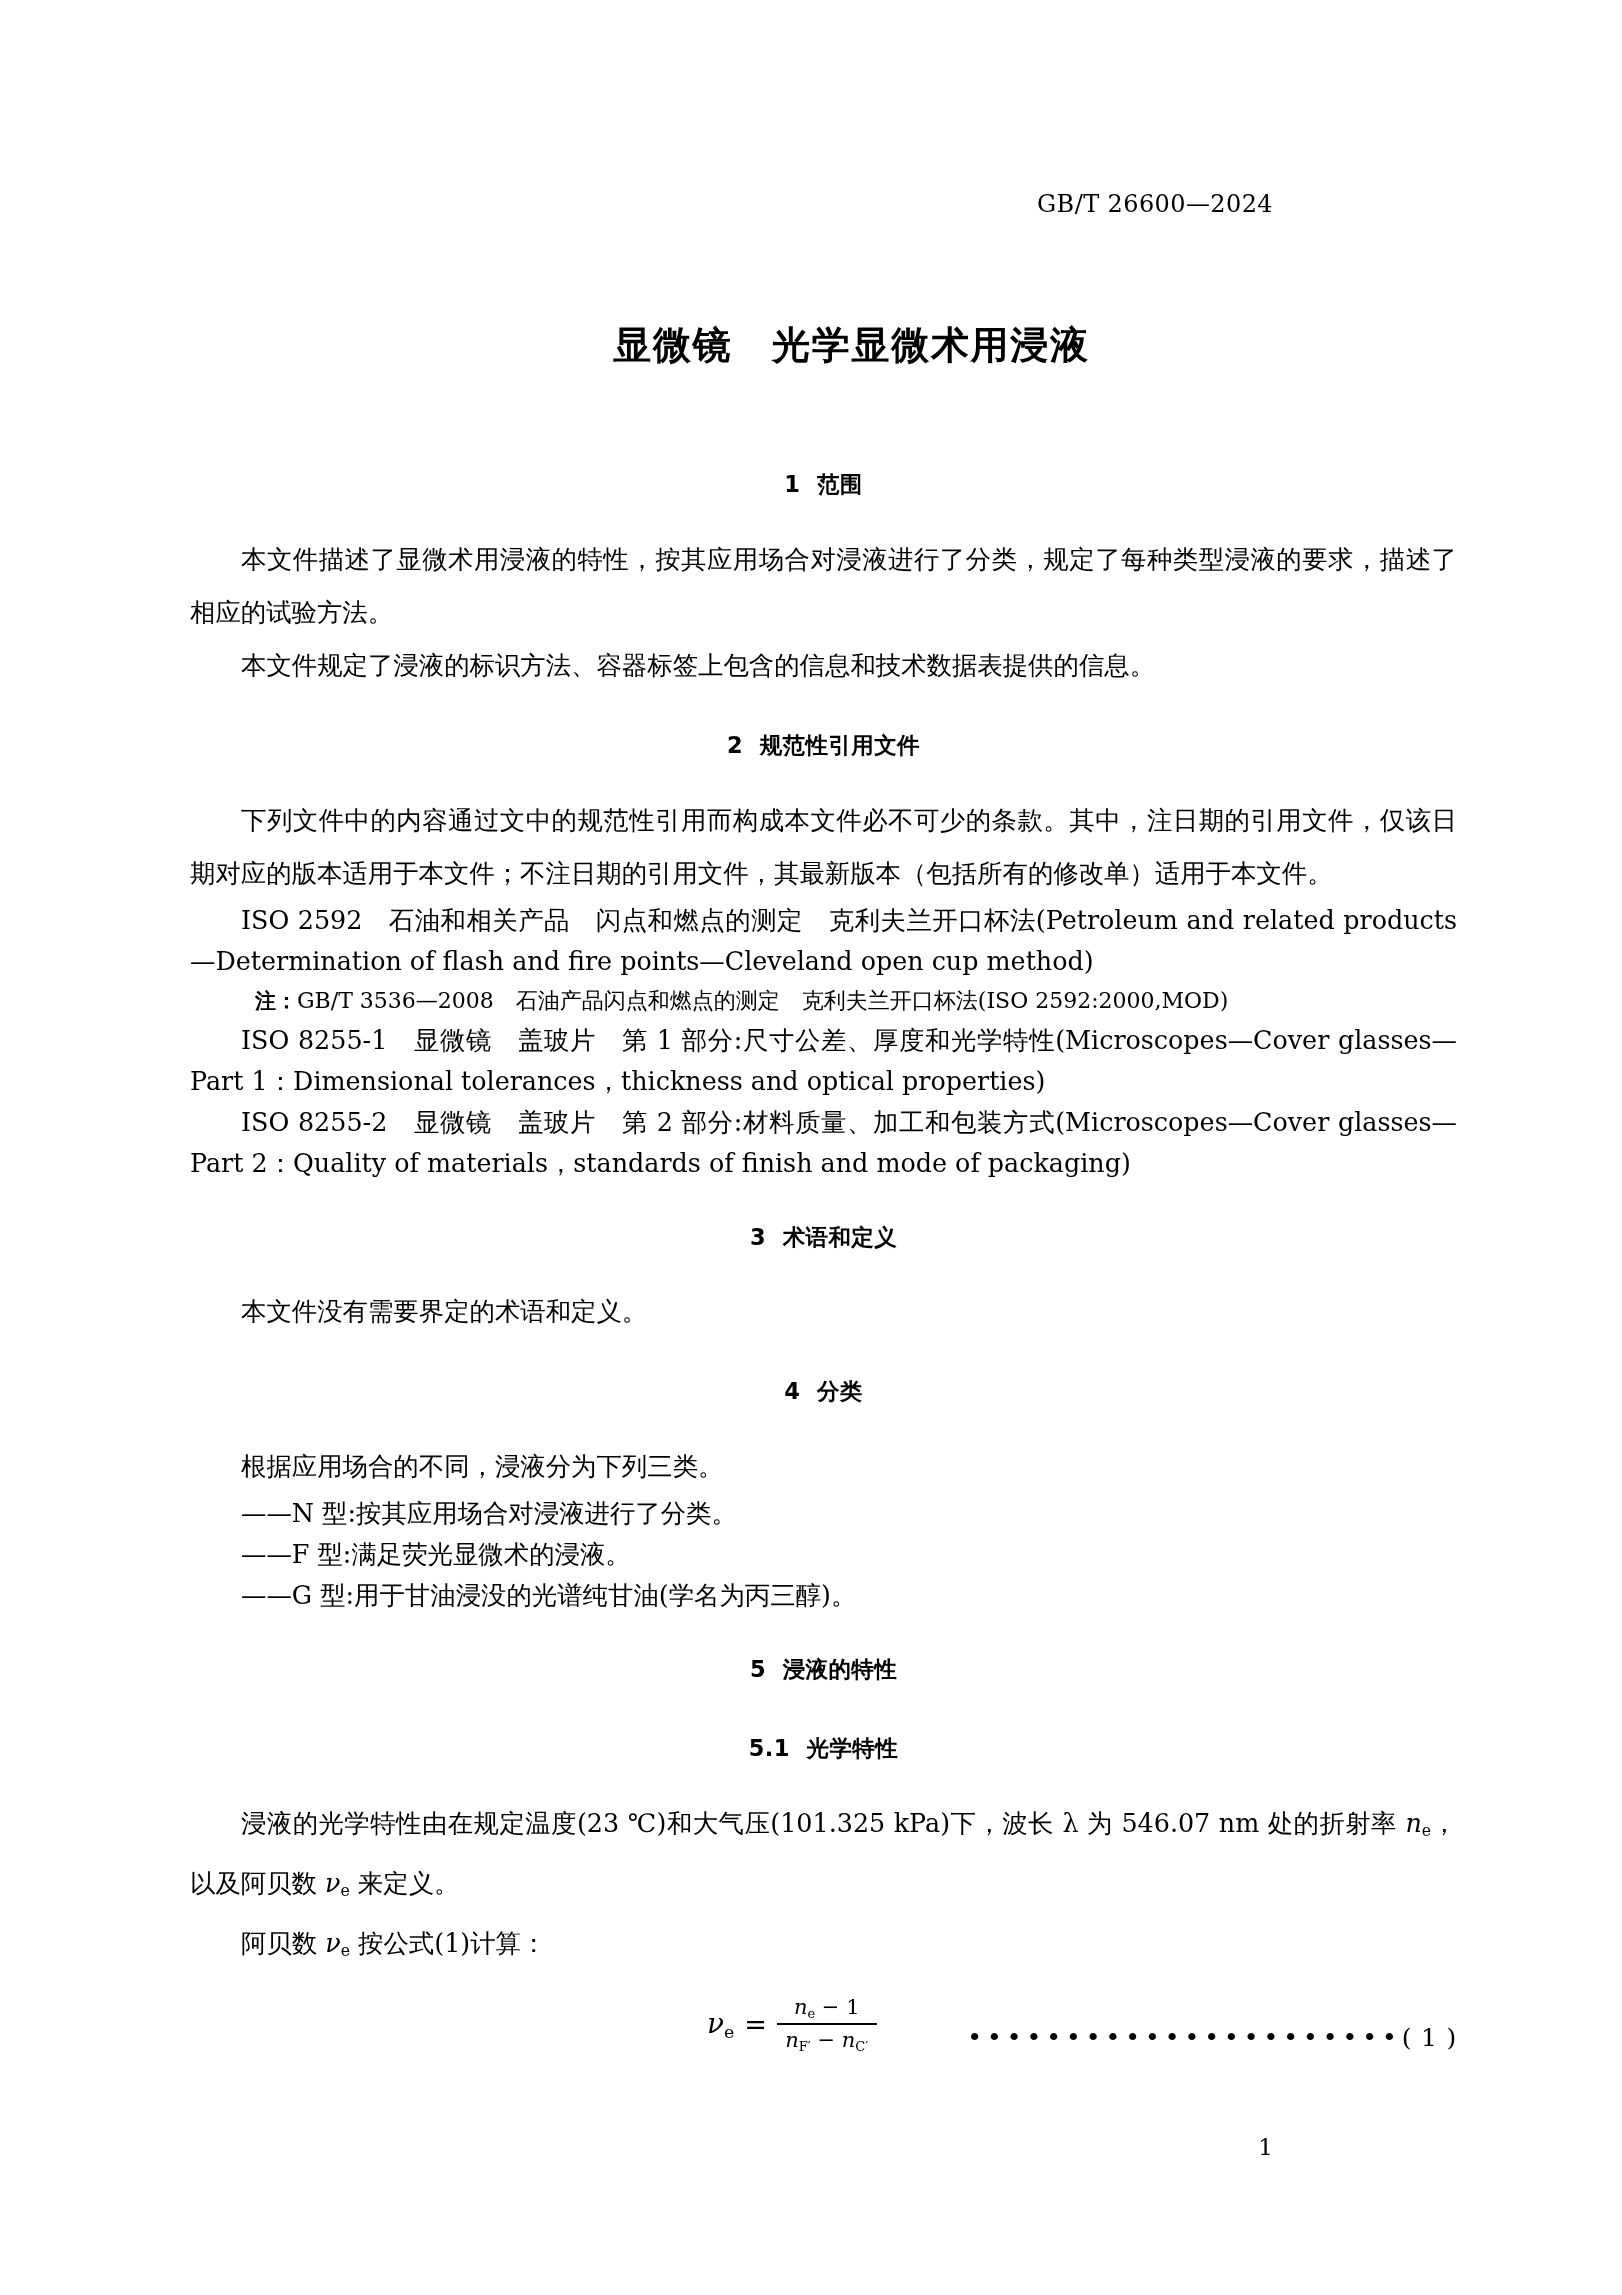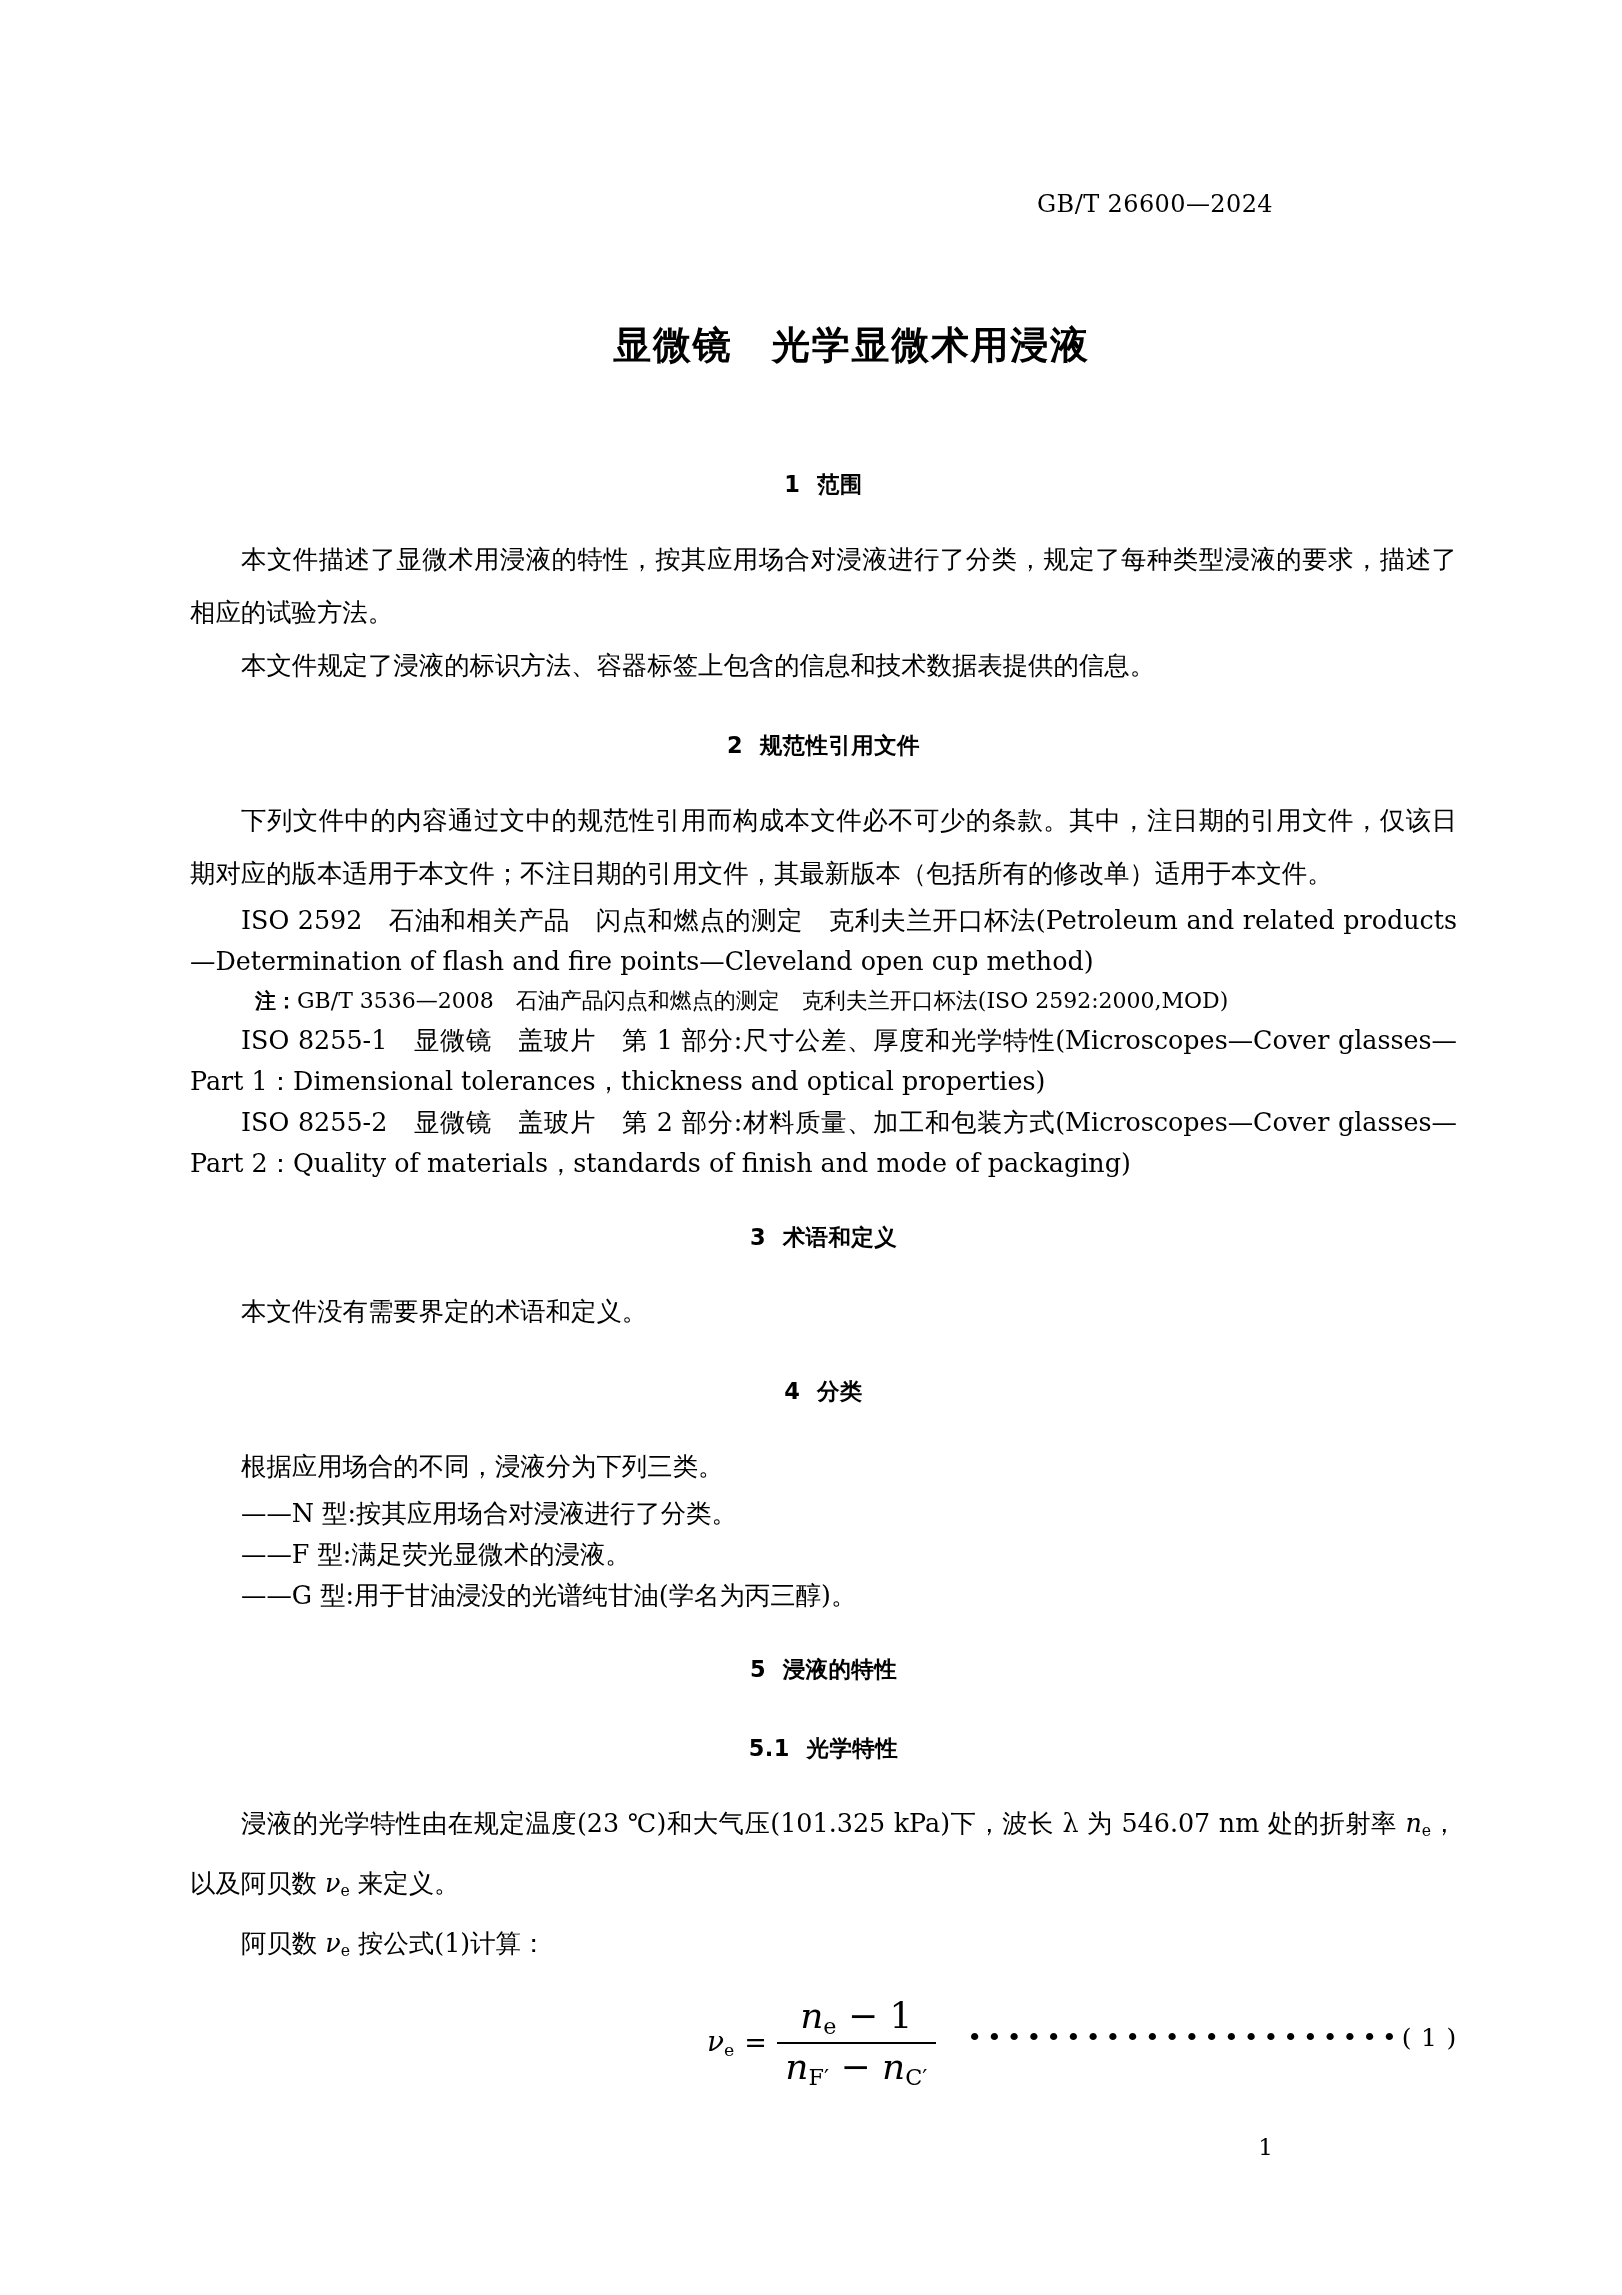--- a/index.html
+++ b/index.html
@@ -139,21 +139,21 @@
   }
   .frac {
     display: inline-flex;
     flex-direction: column;
     align-items: center;
     vertical-align: middle;
   }
   .frac .num-part,
   .frac .den-part {
     padding: 2.5px 8.3px;
-    font-size: 36px;
+    font-size: 21px;
     white-space: nowrap;
   }
   .frac .bar {
     width: 100%;
     height: 1.7px;
     background: #000;
   }
   .it { font-style: italic; }
   sub.sm {
     font-size: 0.62em;

